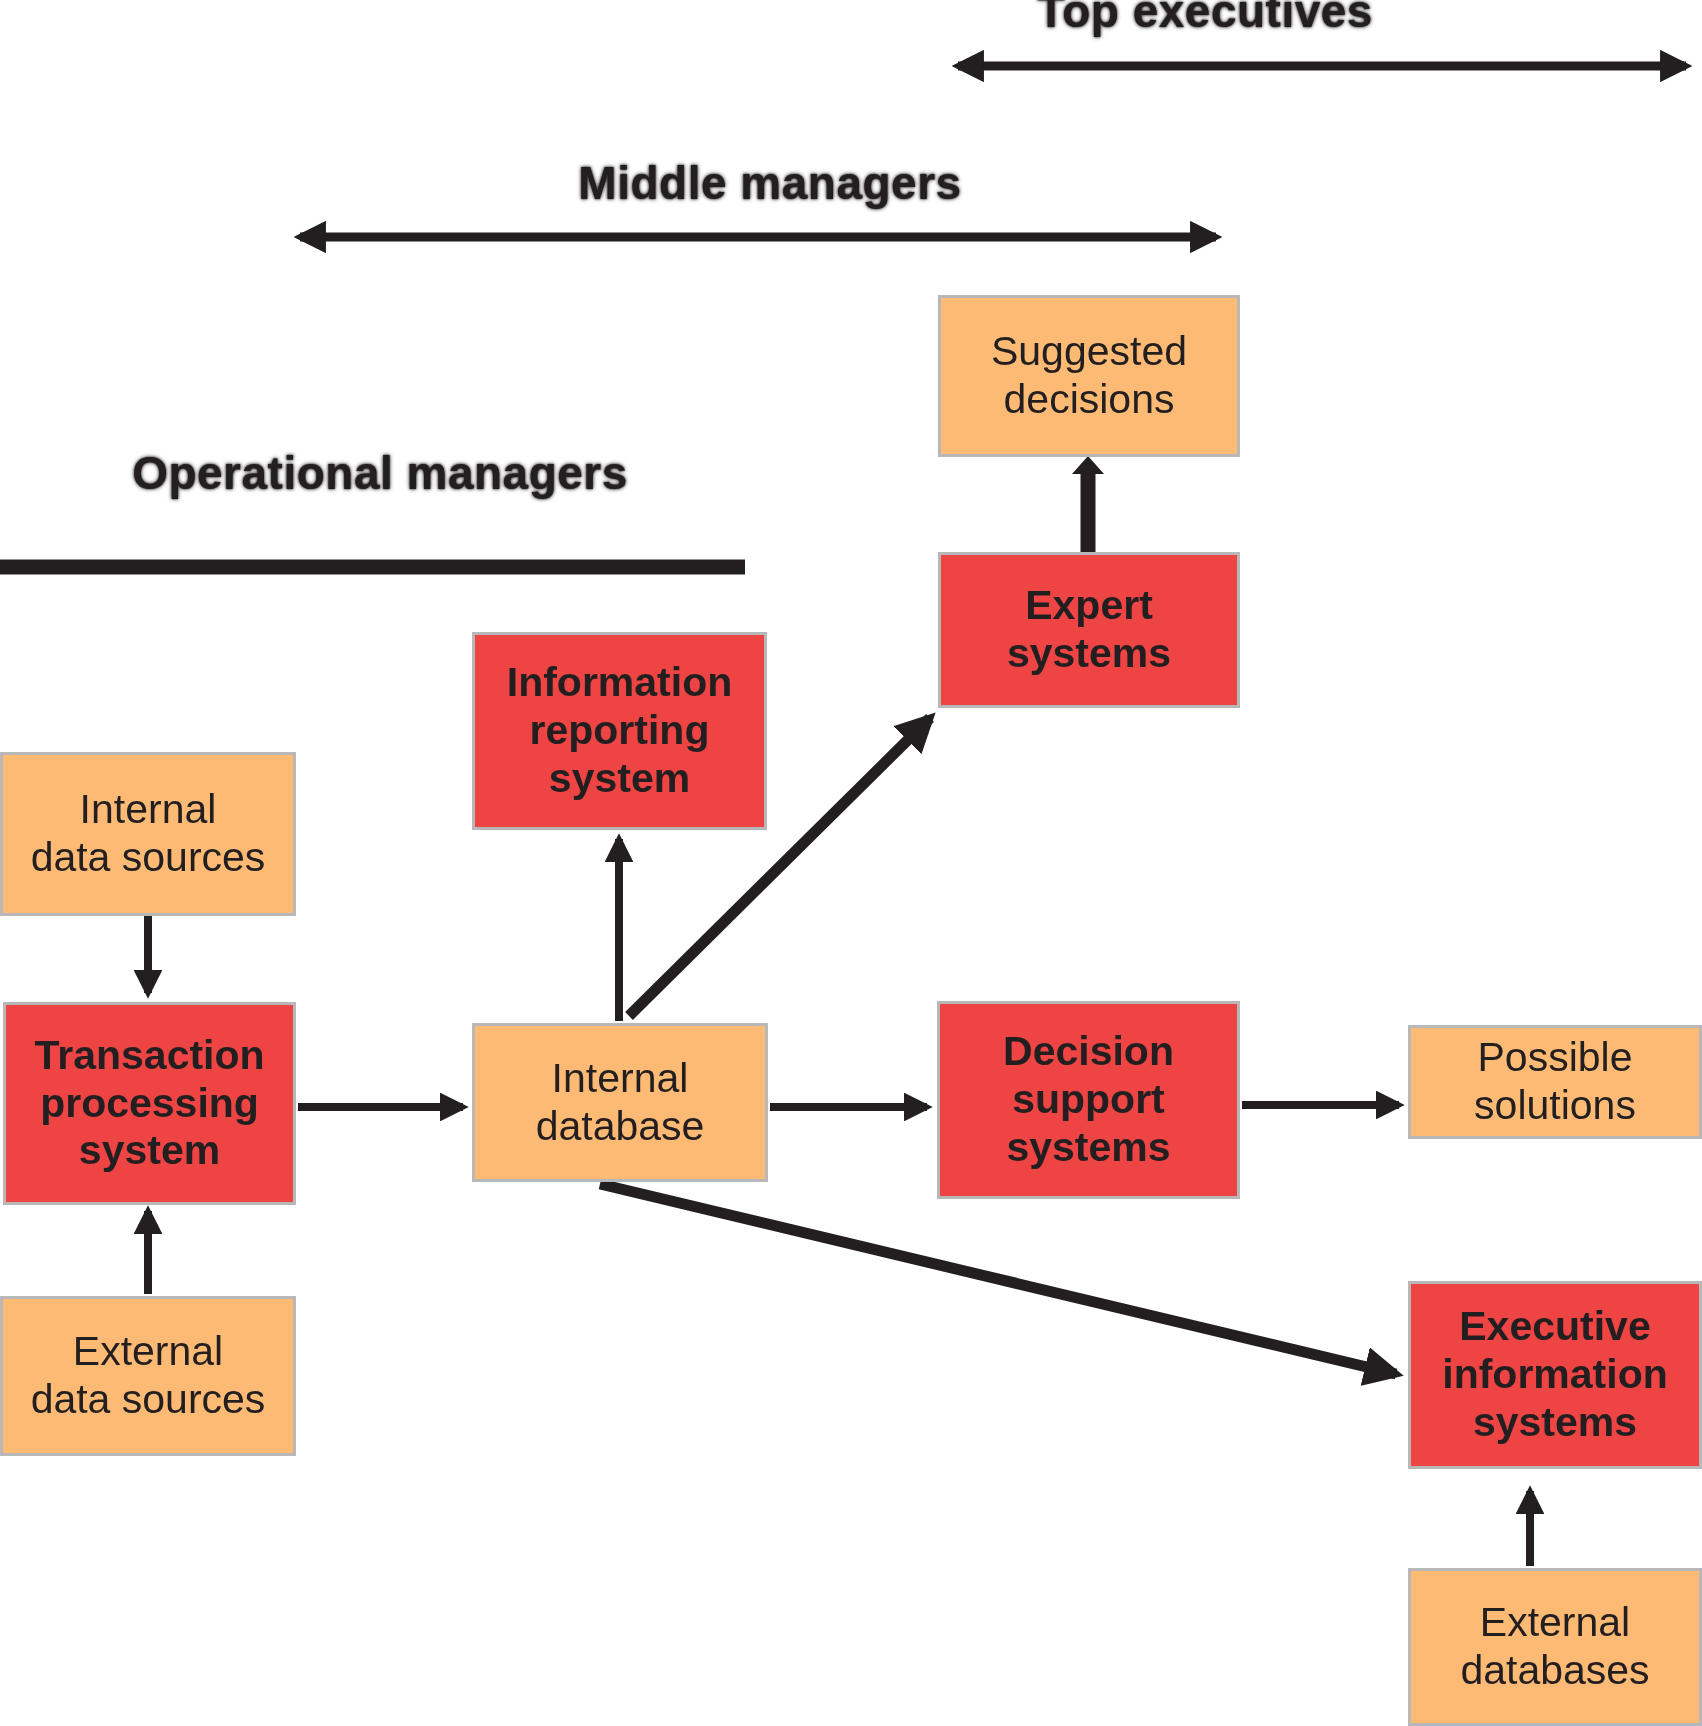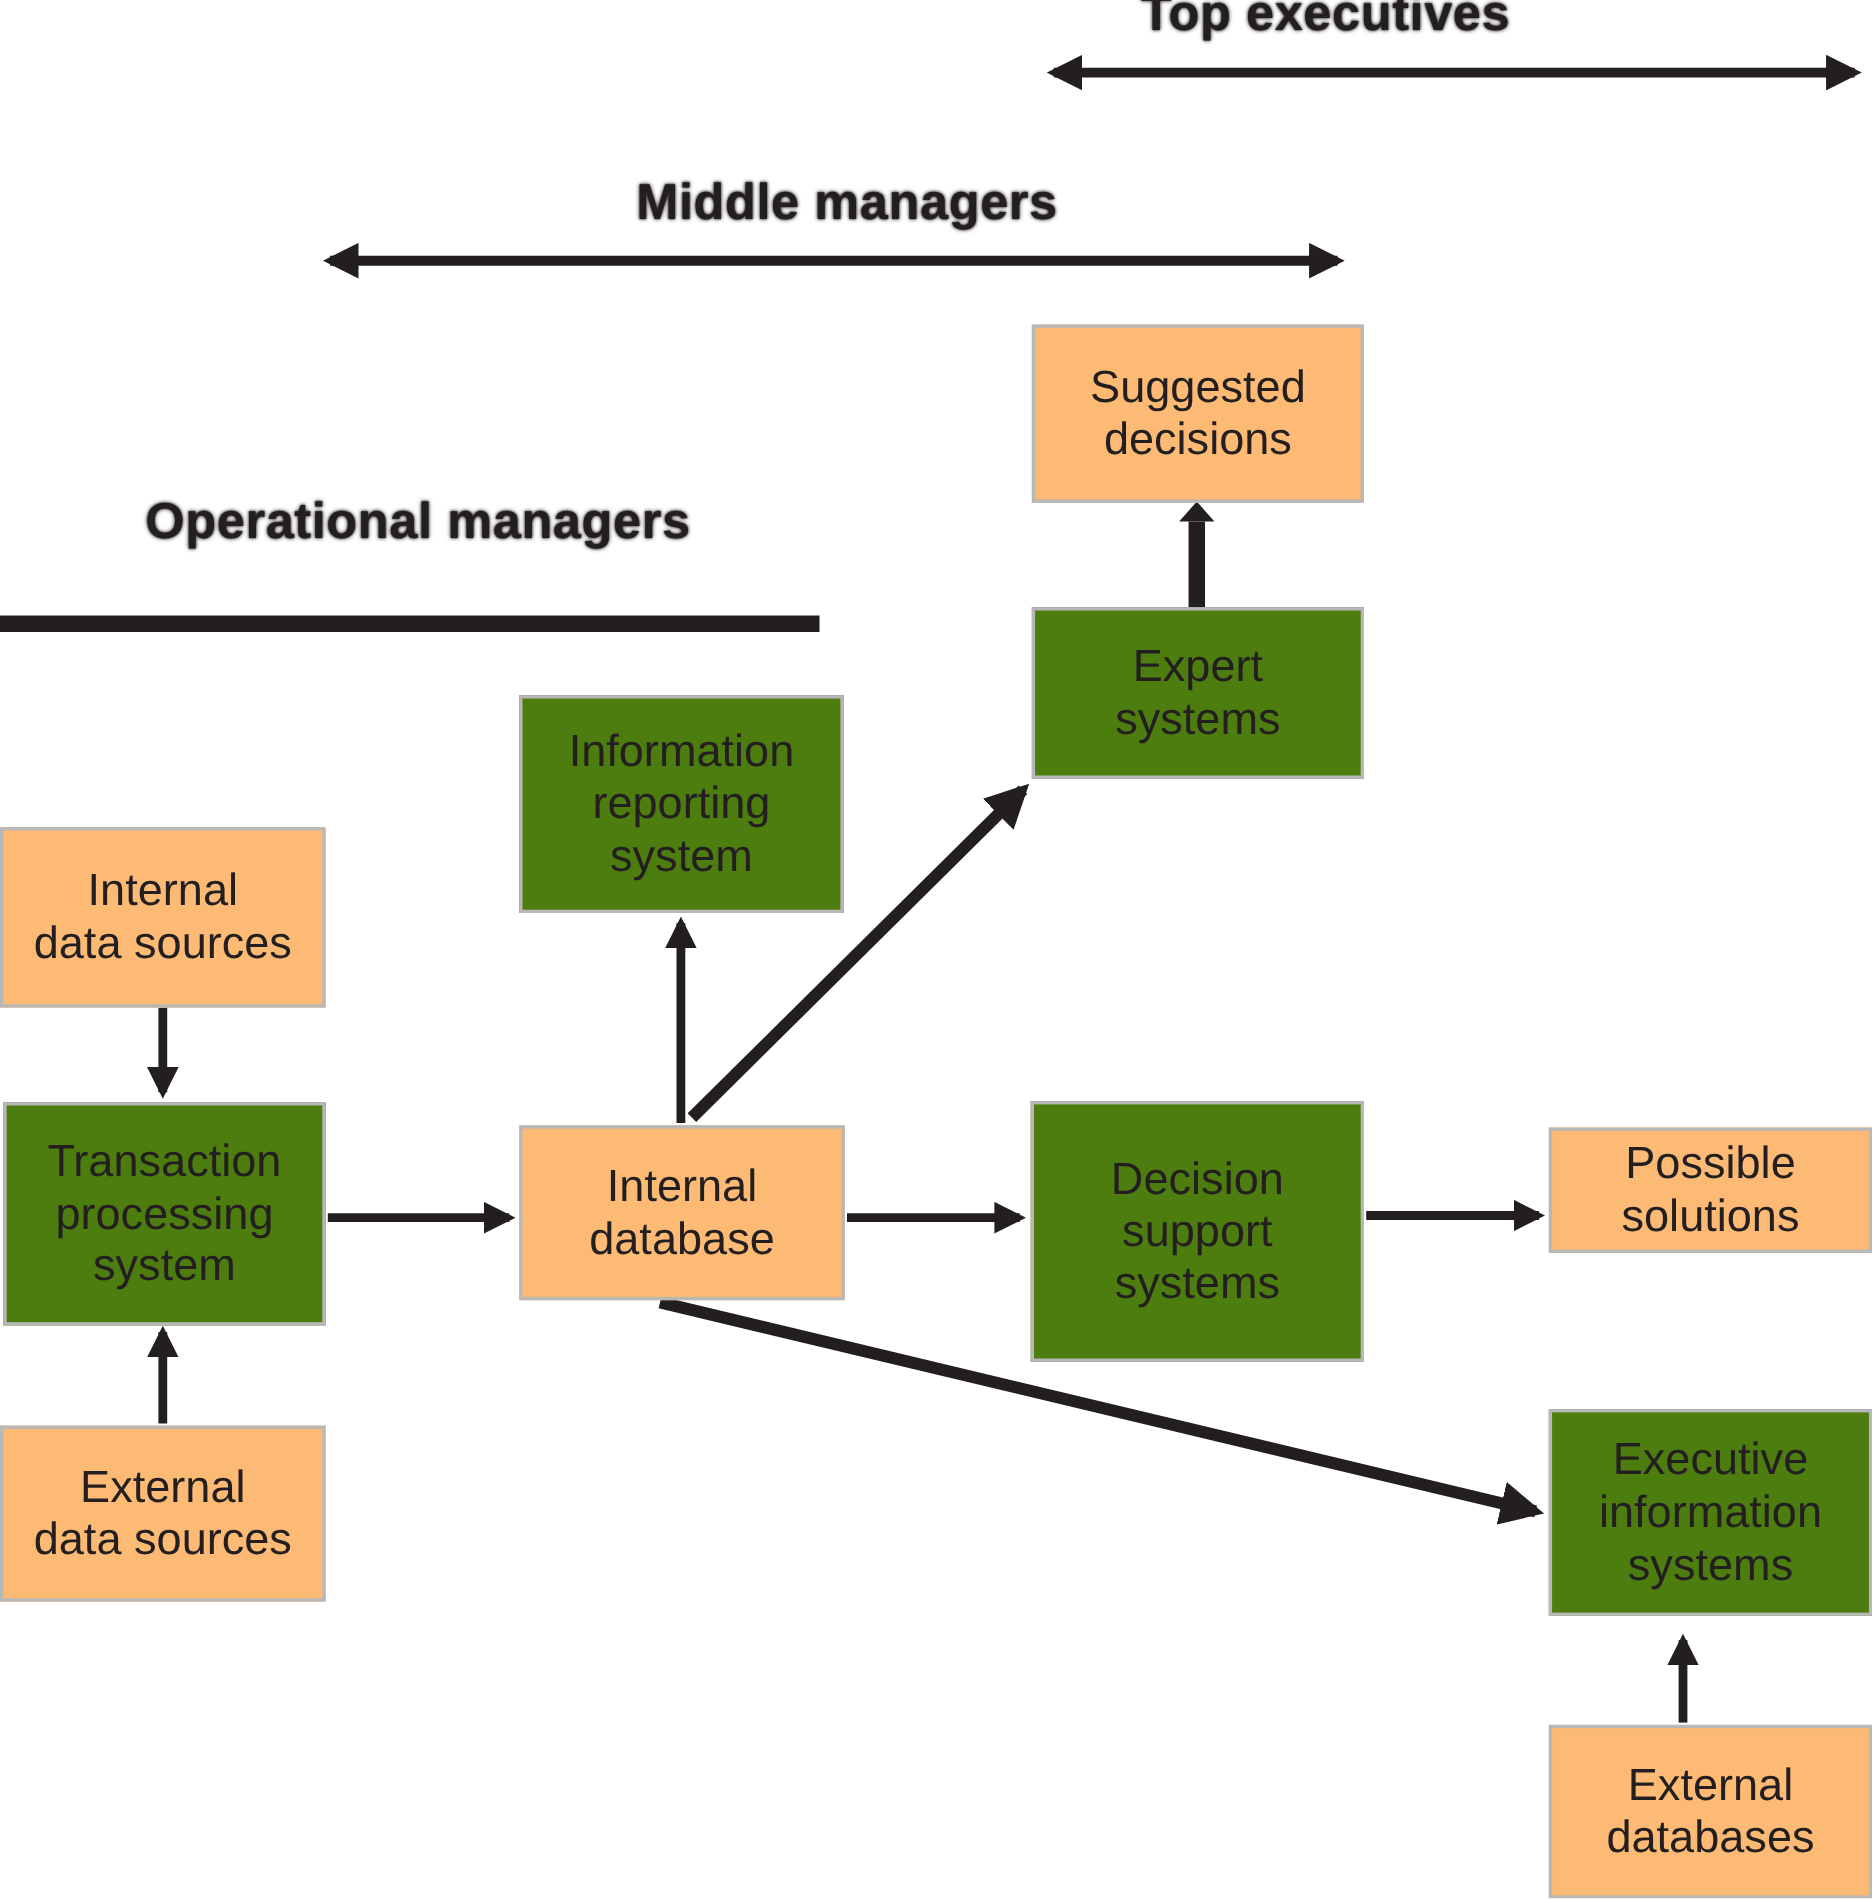--- a/index.html
+++ b/index.html
@@ -28,21 +28,21 @@
     box-sizing: border-box;
     z-index: 2;
   }
   .box .box-label {
     font-size: 41px;
     line-height: 1.17;
     white-space: pre-line;
     color: #231f20;
   }
   .box.blue   { background: #fdba74; }
-  .box.salmon { background: #4d7c0f; }
+  .box.salmon { background: #ef4444; font-weight: bold; }
   .section-label {
     position: absolute;
     width: 520px;
     text-align: center;
     font-size: 46px;
     font-weight: 700;
     color: #231f20;
     letter-spacing: 0.5px;
     text-shadow: 0 0 4px rgba(35,31,32,0.85), 0 0 2px rgba(35,31,32,0.9);
     z-index: 1;
@@ -114,21 +114,21 @@
   <div class="box blue" style="left:938px; top:295px; width:302px; height:162px;">
     <span class="box-label">Suggested
 decisions</span>
   </div>
 
   <div class="box salmon" style="left:938px; top:552px; width:302px; height:156px;">
     <span class="box-label">Expert
 systems</span>
   </div>
 
-  <div class="box salmon" style="left:937px; top:1001px; width:303px; height:237px;">
+  <div class="box salmon" style="left:937px; top:1001px; width:303px; height:198px;">
     <span class="box-label">Decision
 support
 systems</span>
   </div>
 
   <div class="box blue" style="left:1408px; top:1025px; width:294px; height:114px;">
     <span class="box-label">Possible
 solutions</span>
   </div>
 

